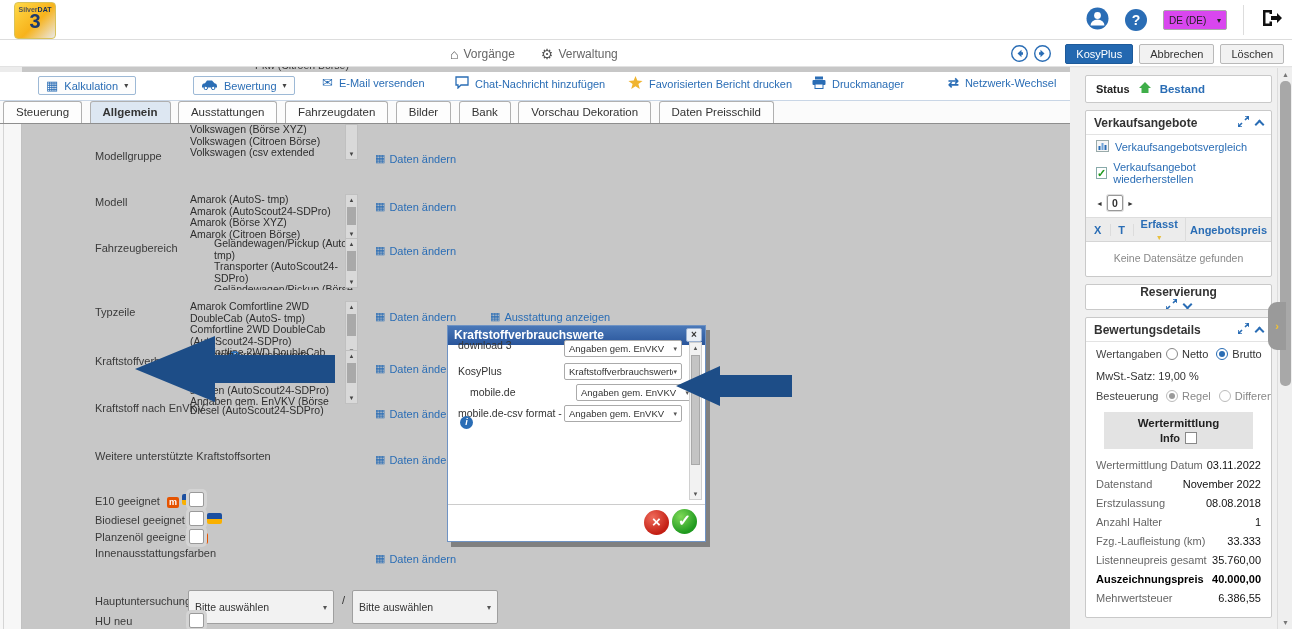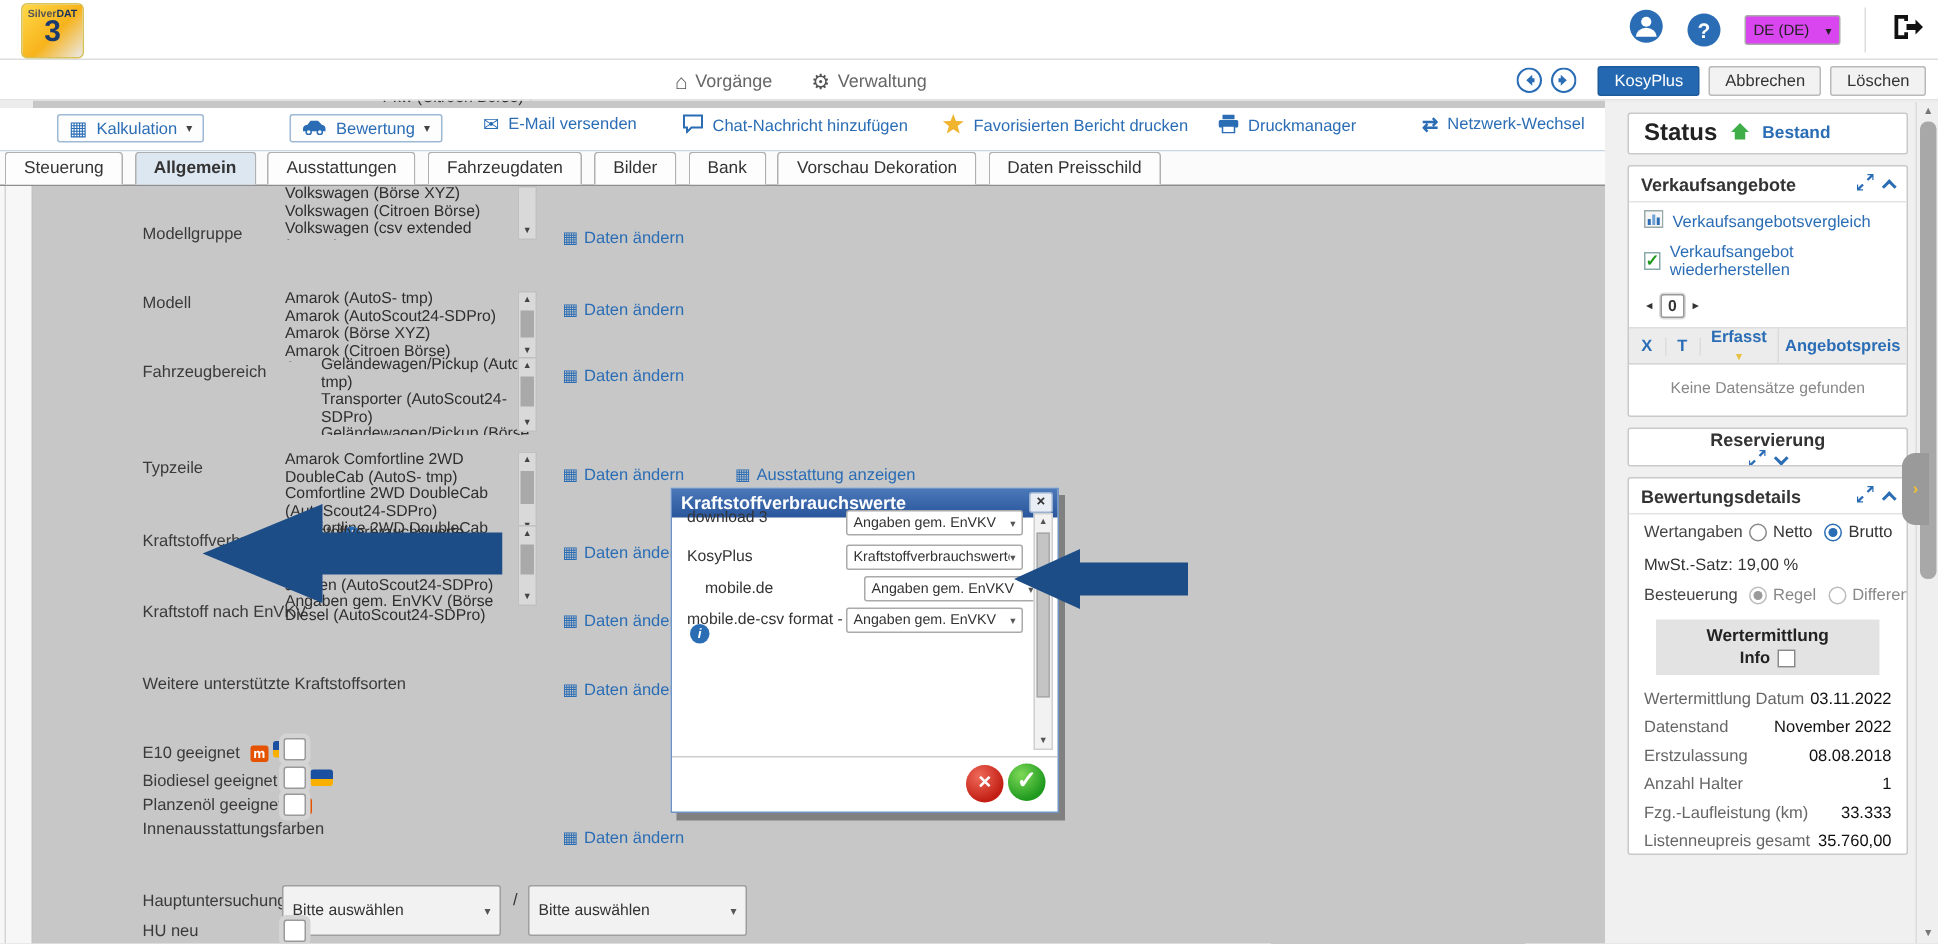--- a/index.html
+++ b/index.html
@@ -94,21 +94,21 @@
   .modal-sep { position:absolute; left:0; top:178px; width:100%; border-top:1px solid #ccc; }
   .round-btn { position:absolute; width:25px; height:25px; border-radius:50%; color:#fff; font-weight:bold; text-align:center; cursor:pointer; }
   .round-btn.red { background:radial-gradient(circle at 35% 30%, #ef6a5a, #c31f14 70%); font-size:15px; line-height:24px; }
   .round-btn.green { background:radial-gradient(circle at 35% 30%, #7ed957, #1f9a1f 70%); font-size:16px; line-height:24px; }
 
   
   .right-zone { position:absolute; left:1070px; top:68px; width:207px; height:561px; background:#f0f0f0; z-index:2; }
   .sidebar { position:absolute; left:1085px; top:75px; width:187px; height:554px; z-index:3; font-size:11px; }
   .sb-box { background:#fff; border:1px solid #c9c9c9; border-radius:2px; margin-bottom:7px; overflow:hidden; }
   .status-box { height:28px; display:flex; align-items:center; padding:0 10px; gap:8px; }
-  .status-box .slabel { font-weight:bold; font-size:16px; color:#222; }
+  .status-box .slabel { font-weight:bold; font-size:11px; color:#222; }
   .status-box .svalue { color:#2a6db5; font-weight:bold; font-size:11.5px; }
   .panel-head { height:24px; display:flex; align-items:center; padding:0 8px; border-bottom:1px solid #e3e3e3; }
   .panel-head .ptitle { font-weight:bold; font-size:12px; color:#333; flex:1; }
   .panel-head .hicons { display:flex; align-items:center; gap:7px; }
   .chev { width:7px; height:7px; border-right:2px solid #2a6db5; border-bottom:2px solid #2a6db5; display:inline-block; }
   .chev.up { transform:rotate(-135deg); margin-top:3px; }
   .chev.down { transform:rotate(45deg); margin-bottom:3px; }
   .sb-link { display:flex; align-items:center; gap:6px; color:#2a6db5; font-size:11px; padding:5px 10px 2px 10px; cursor:pointer; }
   .check-ico { width:12px; height:12px; border:1px solid #8aa; background:#fff; color:#1f9a1f; font-size:11px; line-height:11px;
                text-align:center; font-weight:bold; }
@@ -541,21 +541,21 @@
           <span>
             <svg width="11" height="11" viewBox="0 0 11 11">
                 <path d="M0 11 L4 7 M7 4 L11 0 M11 0 h-4 M11 0 v4 M0 11 v-4 M0 11 h4" stroke="#2a6db5" stroke-width="1.6" fill="none"></path>
               </svg>
           </span>
           <span class="chev down"></span>
         </span>
       </div>
     </div>
 
-    <div class="sb-box" style="height:252px;">
+    <div class="sb-box" style="height:301px;">
       <div class="panel-head">
         <span class="ptitle">Bewertungsdetails</span>
         <span class="hicons">
           <span>
             <svg width="11" height="11" viewBox="0 0 11 11">
                 <path d="M0 11 L4 7 M7 4 L11 0 M11 0 h-4 M11 0 v4 M0 11 v-4 M0 11 h4" stroke="#2a6db5" stroke-width="1.6" fill="none"></path>
               </svg>
           </span>
           <span class="chev up"></span>
         </span>

